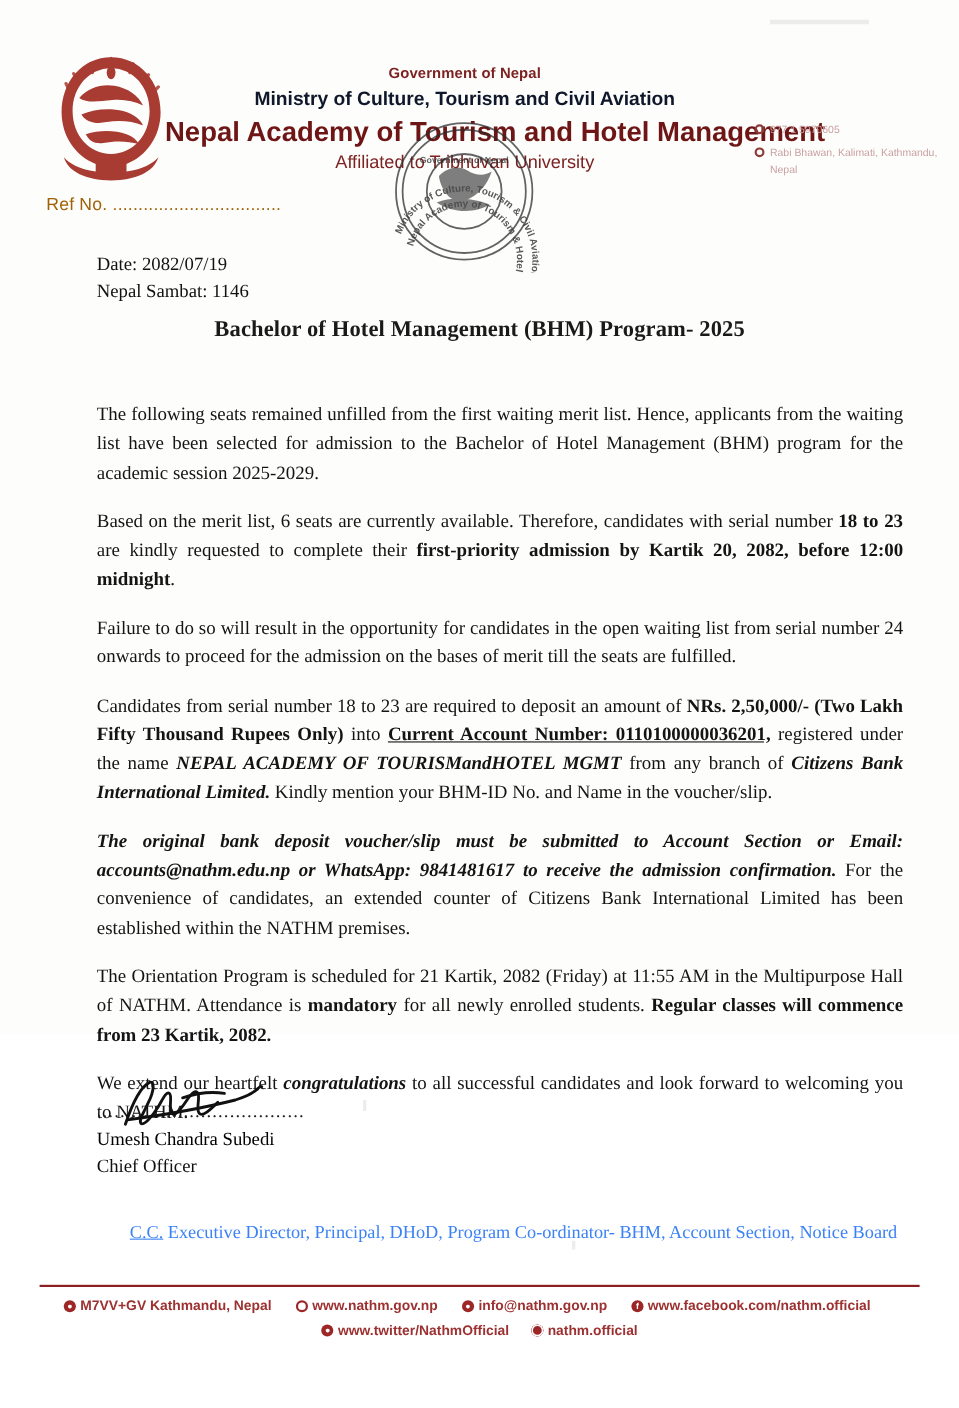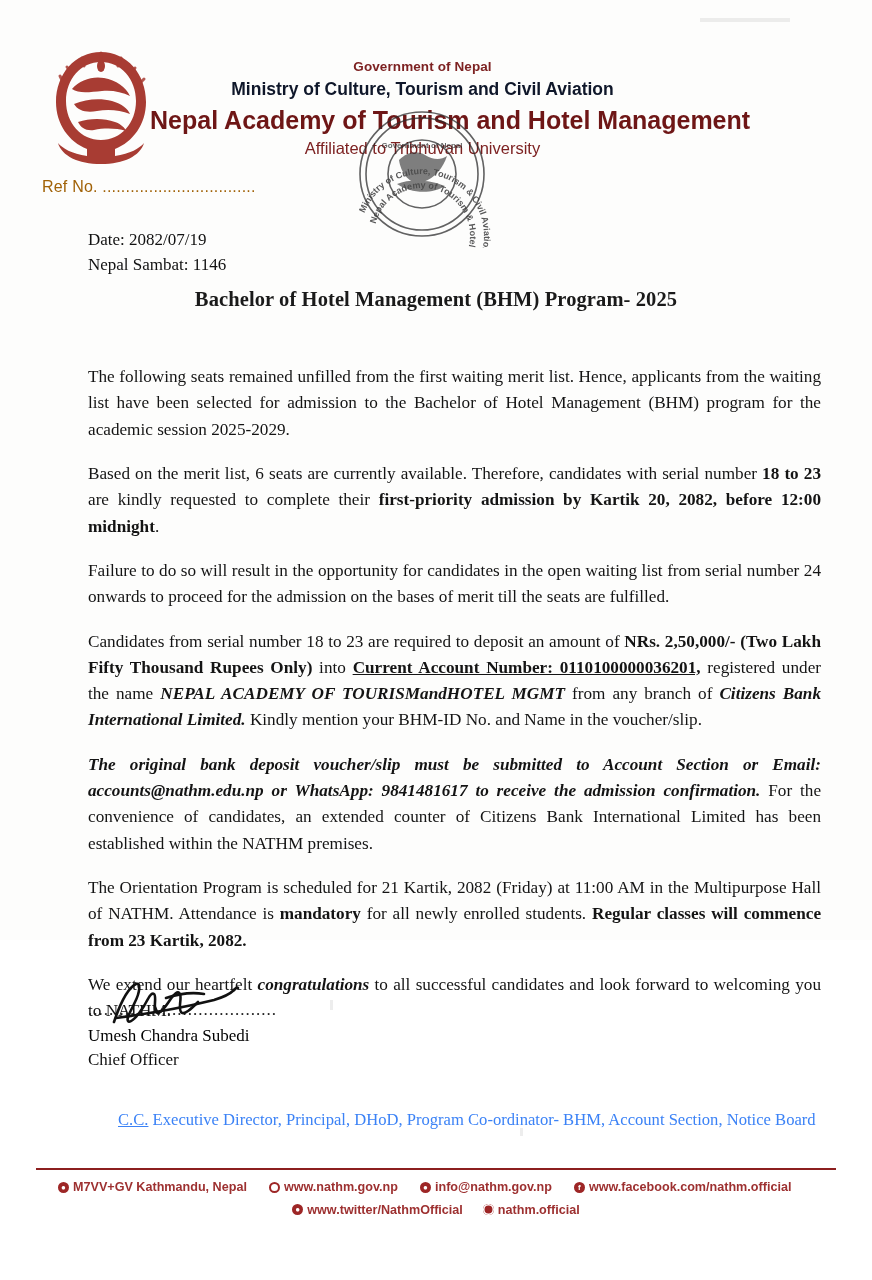--- a/index.html
+++ b/index.html
@@ -301,20 +301,30 @@
       </svg>
     </div>
 
     <div class="header-center">
       <div class="hc-gov">Government of Nepal</div>
       <div class="hc-ministry">Ministry of Culture, Tourism and Civil Aviation</div>
       <div class="hc-academy">Nepal Academy of Tourism and Hotel Management</div>
       <div class="hc-affiliated">Affiliated to Tribhuvan University</div>
     </div>
 
+    <div class="header-contact">
+      <div class="hcontact-row">
+        <span class="hcontact-ic"></span>
+        <span class="hcontact-txt">977 1 5970605</span>
+      </div>
+      <div class="hcontact-row">
+        <span class="hcontact-ic"></span>
+        <span class="hcontact-txt">Rabi Bhawan, Kalimati, Kathmandu, Nepal</span>
+      </div>
+    </div>
 
     <svg class="seal" viewBox="0 0 190 150" aria-hidden="true">
       <defs>
         <path id="outerArc" d="M95,138 m-62,0 a62,62 0 1,1 124,0 a62,62 0 1,1 -124,0"></path>
         <path id="innerArc" d="M95,138 m-48,0 a48,48 0 1,1 96,0 a48,48 0 1,1 -96,0"></path>
       </defs>
       <g fill="none" stroke="#2b2b2b" stroke-width="1.6" opacity=".8">
         <circle cx="95" cy="76" r="62"></circle>
         <circle cx="95" cy="76" r="56"></circle>
         <circle cx="95" cy="76" r="34"></circle>
@@ -349,21 +359,21 @@
     <p class="para">The following seats remained unfilled from the first waiting merit list. Hence, applicants from the waiting list have been selected for admission to the Bachelor of Hotel Management (BHM) program for the academic session 2025-2029.</p>
 
     <p class="para"><span>Based on the merit list, 6 seats are currently available. Therefore, candidates with serial number </span><b>18 to 23</b><span> are kindly requested to complete their </span><b>first-priority admission by Kartik 20, 2082, before 12:00 midnight</b><span>.</span></p>
 
     <p class="para">Failure to do so will result in the opportunity for candidates in the open waiting list from serial number 24 onwards to proceed for the admission on the bases of merit till the seats are fulfilled.</p>
 
     <p class="para"><span>Candidates from serial number 18 to 23 are required to deposit an amount of </span><b>NRs. 2,50,000/- (Two Lakh Fifty Thousand Rupees Only)</b><span> into </span><b class="u">Current Account Number: 0110100000036201,</b><span> registered under the name </span><b><i>NEPAL ACADEMY OF TOURISMandHOTEL MGMT</i></b><span> from any branch of </span><b><i>Citizens Bank International Limited.</i></b><span> Kindly mention your BHM-ID No. and Name in the voucher/slip.</span></p>
 
     <p class="para allital"><span>The original bank deposit voucher/slip must be submitted to Account Section or Email: accounts@nathm.edu.np or WhatsApp: 9841481617 to receive the admission confirmation.</span><span class="normal"> For the convenience of candidates, an extended counter of Citizens Bank International Limited has been established within the NATHM premises.</span></p>
 
-    <p class="para"><span>The Orientation Program is scheduled for 21 Kartik, 2082 (Friday) at 11:00 AM in the Multipurpose Hall of NATHM. Attendance is </span><b>mandatory</b><span> for all newly enrolled students. </span><b>Regular classes will commence from 23 Kartik, 2082.</b></p>
+    <p class="para"><span>The Orientation Program is scheduled for 21 Kartik, 2082 (Friday) at 11:55 AM in the Multipurpose Hall of NATHM. Attendance is </span><b>mandatory</b><span> for all newly enrolled students. </span><b>Regular classes will commence from 23 Kartik, 2082.</b></p>
 
     <p class="para"><span>We extend our heartfelt </span><b><i>congratulations</i></b><span> to all successful candidates and look forward to welcoming you to NATHM.</span></p>
   </div>
 
   <div class="sign-wrap">
     <svg class="sign-svg" viewBox="0 0 170 48" aria-hidden="true">
       <g fill="none" stroke="#111" stroke-width="2.6" stroke-linecap="round" stroke-linejoin="round">
         <path d="M8 44 C14 26 22 10 30 6 C35 4 34 14 29 24 C25 33 20 40 22 43 C24 46 32 38 38 28 C42 21 45 14 48 16 C51 18 47 30 50 34 C53 38 60 28 64 22 C68 16 72 12 74 16 C76 20 72 30 75 34 C78 38 86 30 92 24"></path>
         <path d="M60 20 C72 16 86 14 98 16"></path>
         <path d="M10 40 C40 36 76 30 108 22 C118 19 124 16 128 12"></path>

